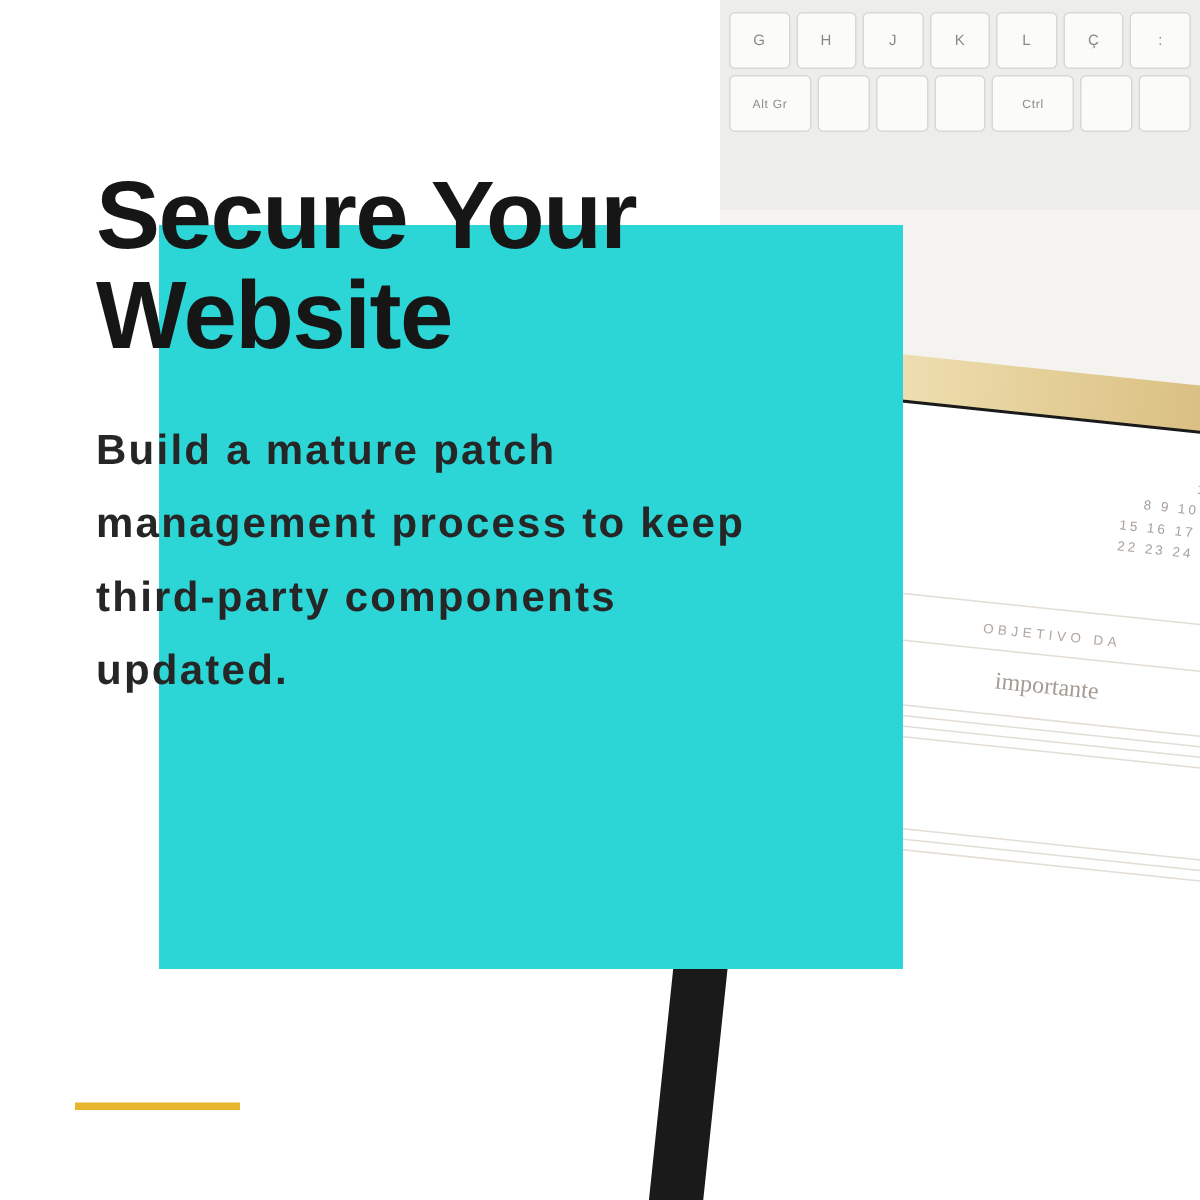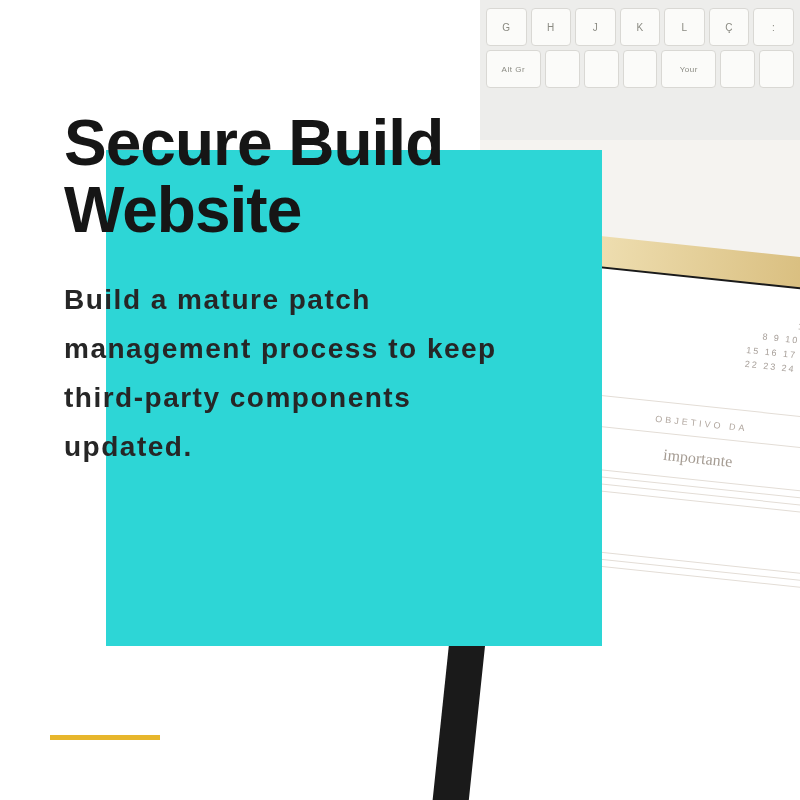--- a/index.html
+++ b/index.html
@@ -173,21 +173,21 @@
       <div class="key">K</div>
       <div class="key">L</div>
       <div class="key">Ç</div>
       <div class="key">:</div>
     </div>
     <div class="krow">
       <div class="key wide">Alt Gr</div>
       <div class="key"></div>
       <div class="key"></div>
       <div class="key"></div>
-      <div class="key wide">Your</div>
+      <div class="key wide">Ctrl</div>
       <div class="key"></div>
       <div class="key"></div>
     </div>
   </div>
 
   <div class="folder">
     <div class="folder-top"></div>
     <div class="page">
       <div class="cal-mini">
         <div>1  2  3  4  5  6  7</div>
@@ -208,18 +208,18 @@
 
       <div class="thinline" style="margin-top:24px"></div>
       <div class="thinline"></div>
       <div class="thinline"></div>
     </div>
   </div>
 </div>
 
 <div class="cyan"></div>
 
-<div class="headline" style="white-space:pre-line">Secure Build
+<div class="headline" style="white-space:pre-line">Secure Your
 Website</div>
 
 <div class="sub">Build a mature patch management process to keep third-party components updated.</div>
 
 <div class="rule"></div>
 
 </body></html>

